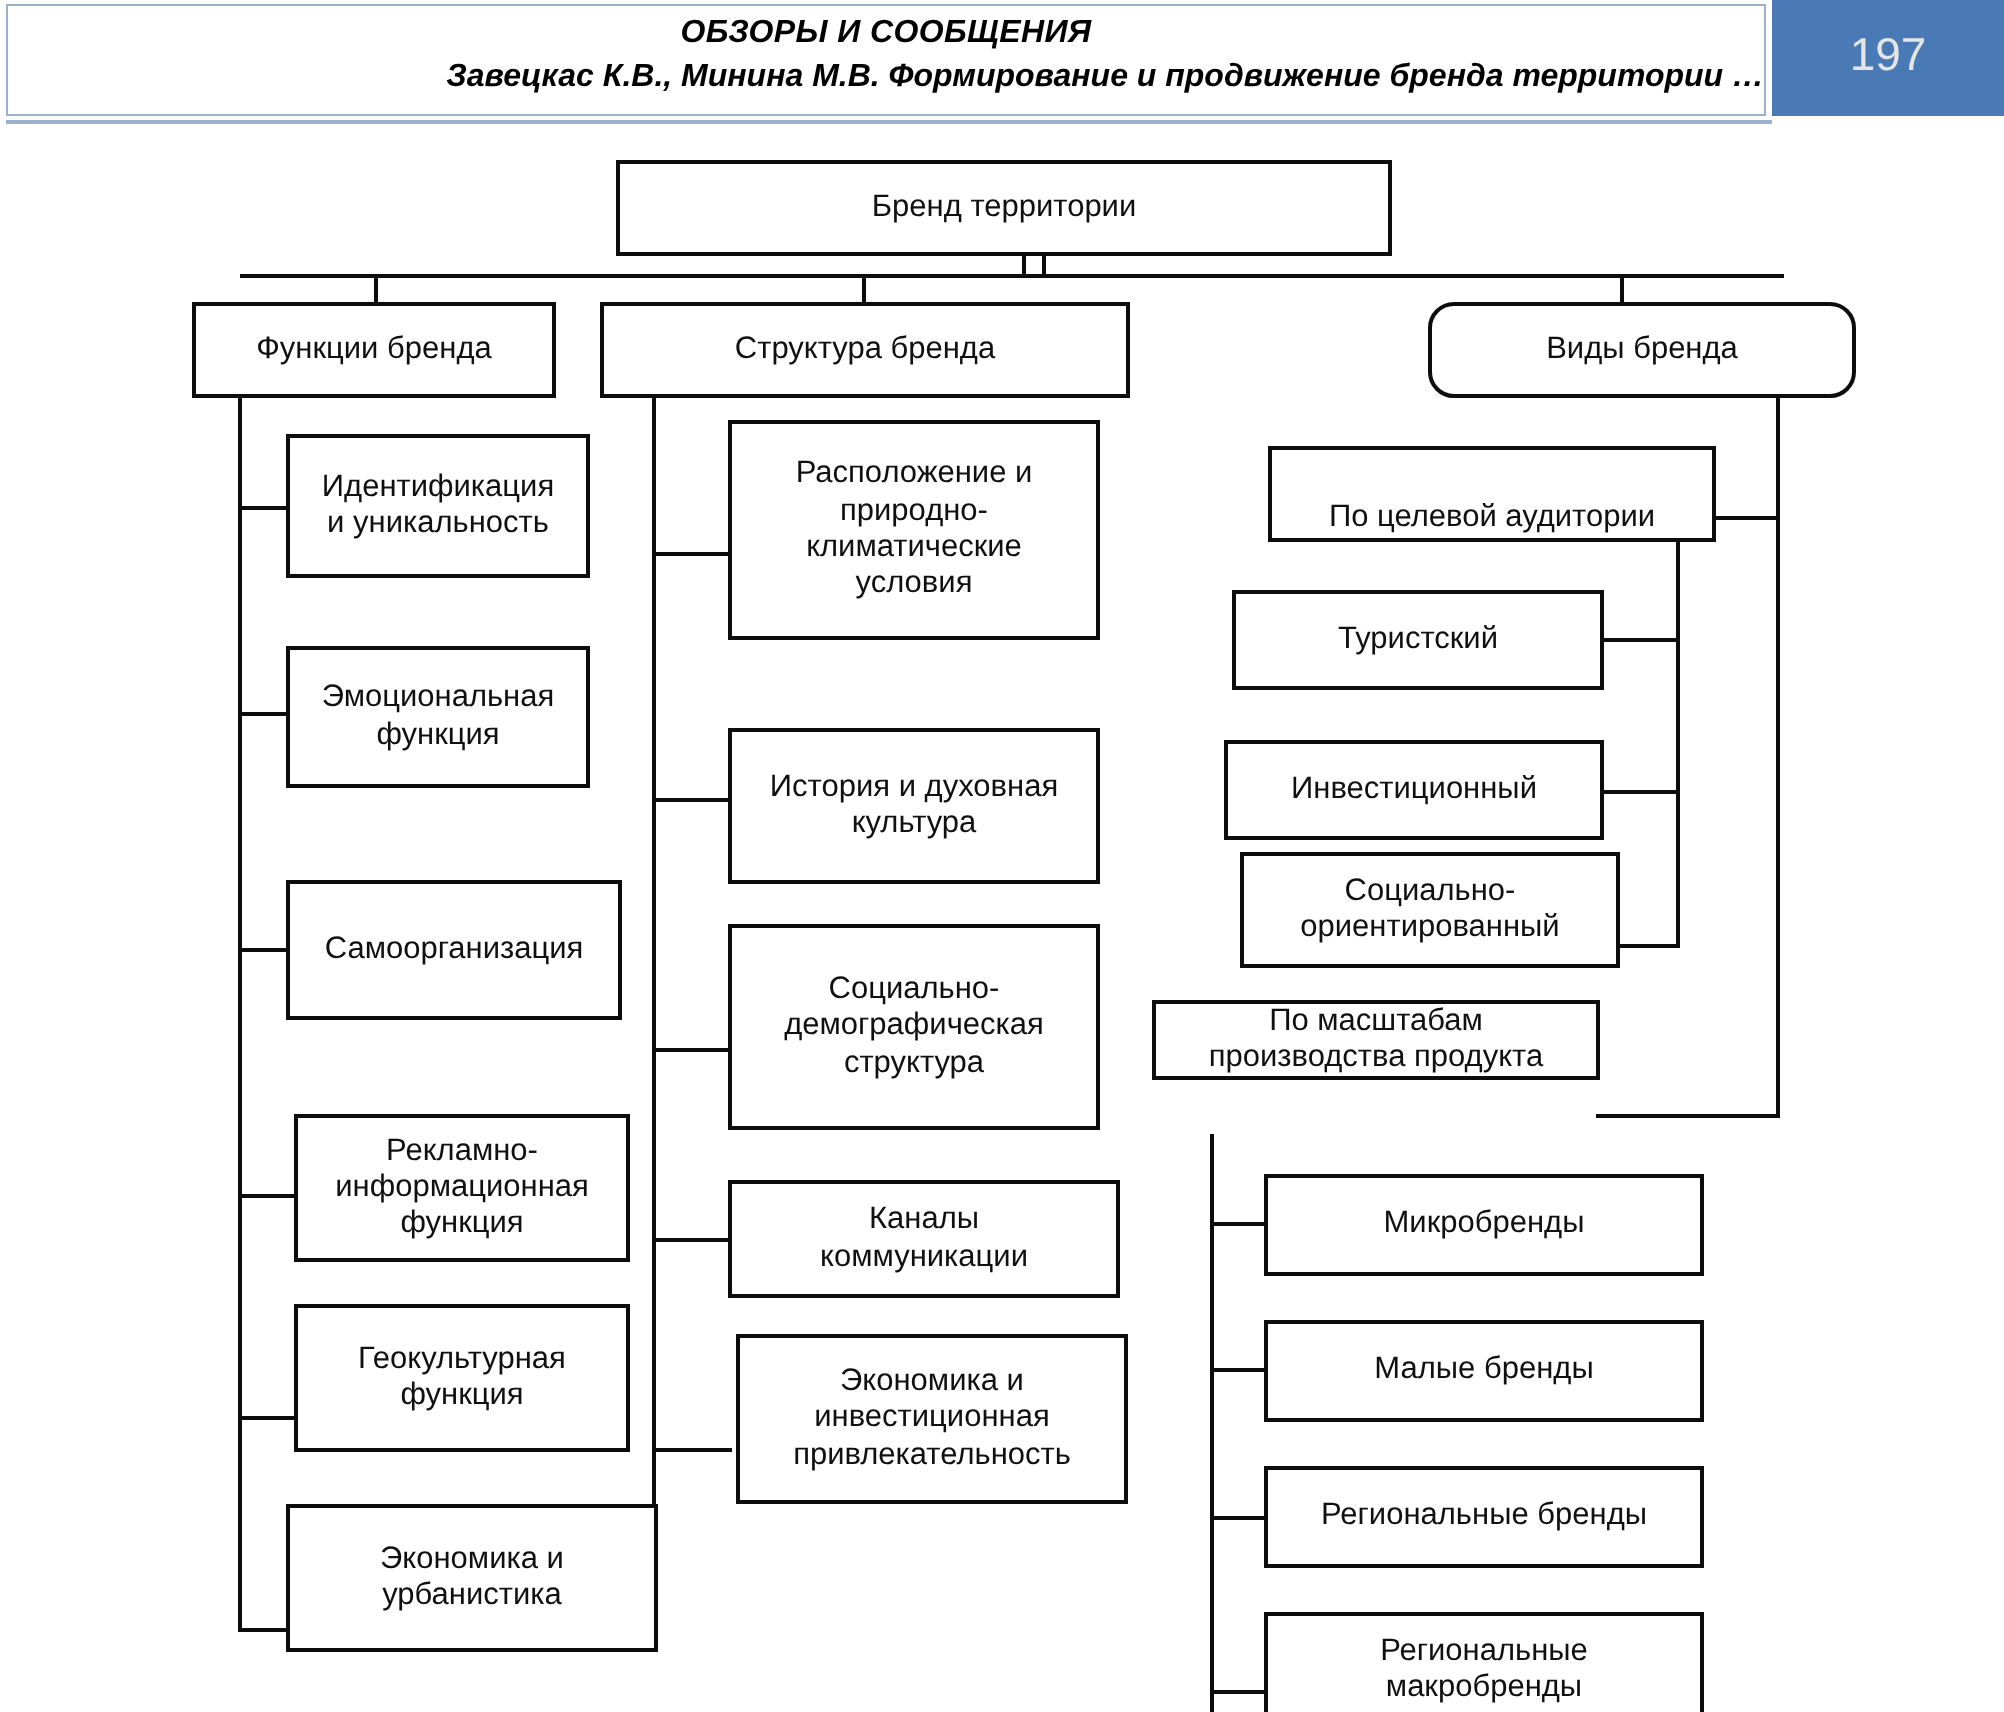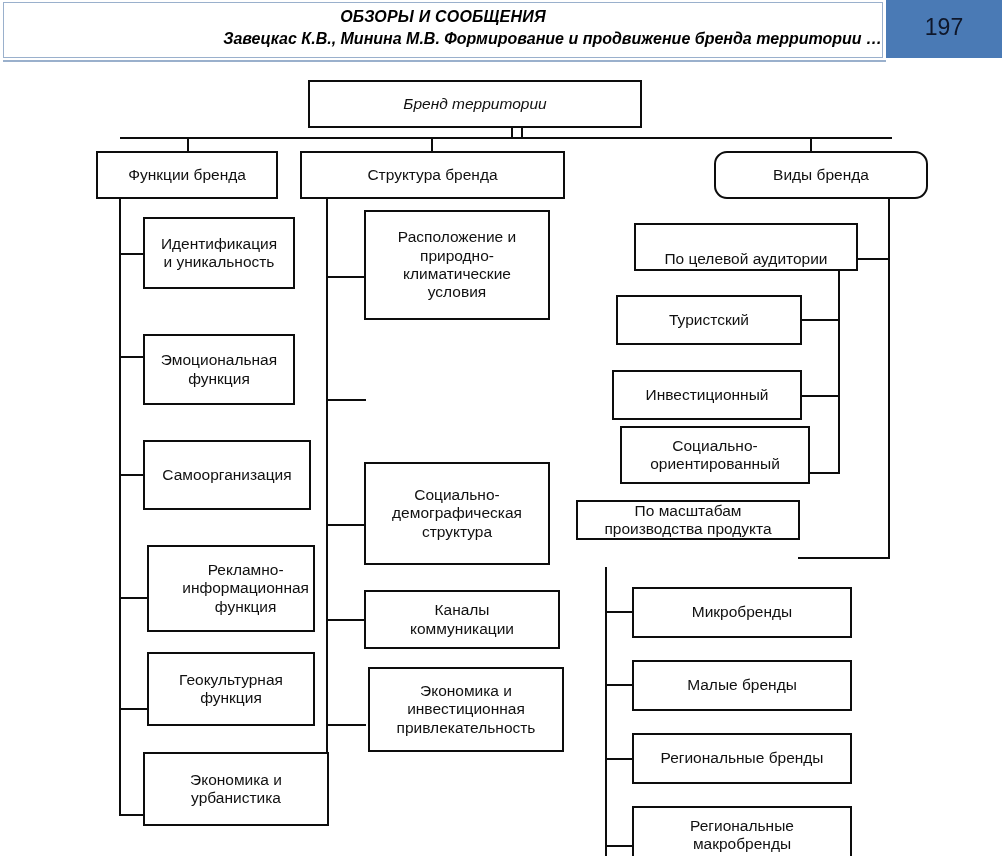--- a/index.html
+++ b/index.html
@@ -68,21 +68,21 @@
     height: 58px;
     background: #4a7ab5;
   }
   #page-number-text {
     position: absolute;
     left: 0;
     top: 14px;
     width: 100%;
     text-align: center;
     font-size: 23px;
-    color: #0f172a;
+    color: #e5e5e5;
   }
   #header-rule {
     position: absolute;
     left: 3px;
     top: 60px;
     width: 883px;
     height: 2px;
     background: #9ab0cc;
   }
 
@@ -128,21 +128,21 @@
       <div id="header-line2">Завецкас К.В., Минина М.В. Формирование и продвижение бренда территории …</div>
     </div>
     <div id="page-number-box">
       <div id="page-number-text">197</div>
     </div>
     <div id="header-rule"></div>
   </div>
 
   <div id="diagram">
 
-    <div class="node" style="left:308px; top:18px; width:334px; height:48px;font-style:italic;">Бренд территории</div>
+    <div class="node" style="left:308px; top:18px; width:388px; height:48px;">Бренд территории</div>
 
     <div class="conn v" style="left:511px; top:66px; width:2px; height:10px;"></div>
     <div class="conn v" style="left:521px; top:66px; width:2px; height:10px;"></div>
 
     <div class="conn h" style="left:120px; top:75px; width:772px; height:2px;"></div>
 
     <div class="conn v" style="left:187px; top:75px; width:2px; height:14px;"></div>
     <div class="conn v" style="left:431px; top:75px; width:2px; height:14px;"></div>
     <div class="conn v" style="left:810px; top:75px; width:2px; height:14px;"></div>
 
@@ -159,30 +159,30 @@
     <div class="conn h" style="left:119px; top:412px; width:26px; height:2px;"></div>
     <div class="conn h" style="left:119px; top:535px; width:30px; height:2px;"></div>
     <div class="conn h" style="left:119px; top:646px; width:30px; height:2px;"></div>
     <div class="conn h" style="left:119px; top:752px; width:30px; height:2px;"></div>
 
     <div class="node" style="left:143px; top:155px; width:152px; height:72px;">
         <span style="white-space:pre-line">Идентификация
 и уникальность</span>
       </div>
 
-    <div class="node" style="left:143px; top:261px; width:152px; height:71px;margin-top:11px;">
+    <div class="node" style="left:143px; top:261px; width:152px; height:71px;">
         <span style="white-space:pre-line">Эмоциональная
 функция</span>
       </div>
 
     <div class="node" style="left:143px; top:378px; width:168px; height:70px;">
         <span style="white-space:pre-line">Самоорганизация</span>
       </div>
 
-    <div class="node" style="left:147px; top:483px; width:168px; height:87px;justify-content:flex-end;">
+    <div class="node" style="left:147px; top:495px; width:168px; height:74px;">
         <span style="white-space:pre-line">Рекламно-
 информационная
 функция</span>
       </div>
 
     <div class="node" style="left:147px; top:590px; width:168px; height:74px;">
         <span style="white-space:pre-line">Геокультурная
 функция</span>
       </div>
 
@@ -199,20 +199,24 @@
     <div class="conn h" style="left:326px; top:557px; width:40px; height:2px;"></div>
     <div class="conn h" style="left:326px; top:662px; width:40px; height:2px;"></div>
 
     <div class="node" style="left:364px; top:148px; width:186px; height:110px;">
         <span style="white-space:pre-line">Расположение и
 природно-
 климатические
 условия</span>
       </div>
 
+    <div class="node" style="left:364px; top:302px; width:186px; height:78px;">
+        <span style="white-space:pre-line">История и духовная
+культура</span>
+      </div>
 
     <div class="node" style="left:364px; top:400px; width:186px; height:103px;">
         <span style="white-space:pre-line">Социально-
 демографическая
 структура</span>
       </div>
 
     <div class="node" style="left:364px; top:528px; width:196px; height:59px;">
         <span style="white-space:pre-line">Каналы
 коммуникации</span>

